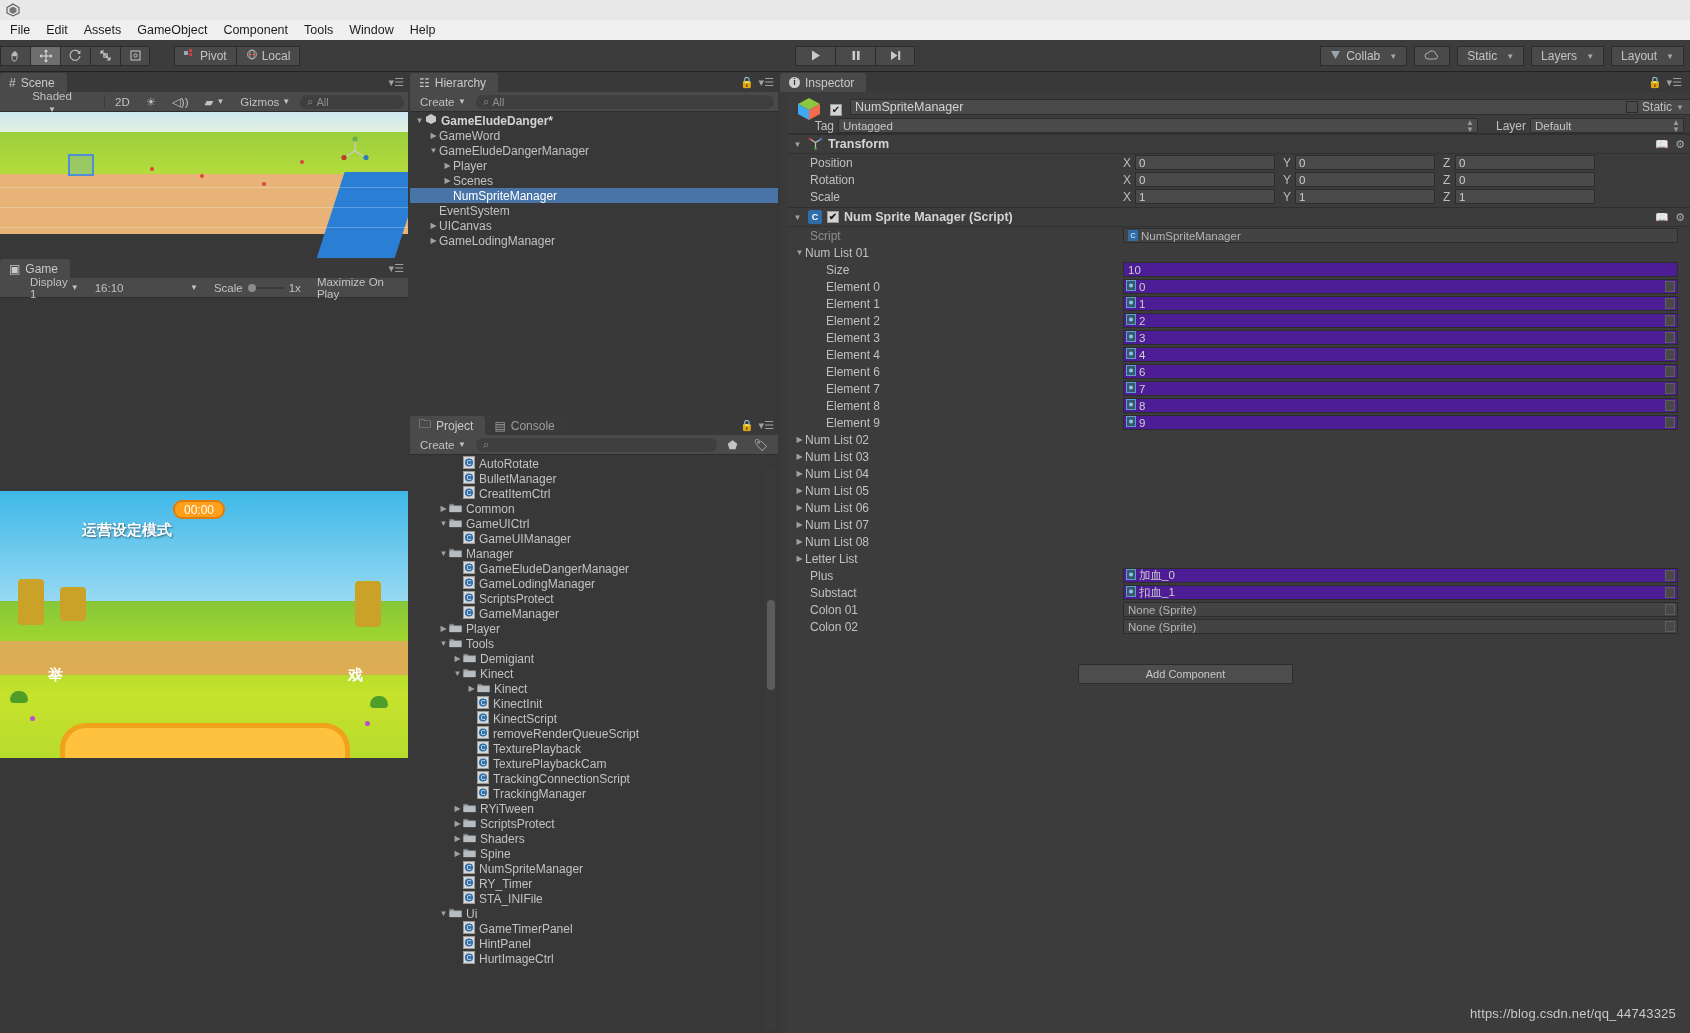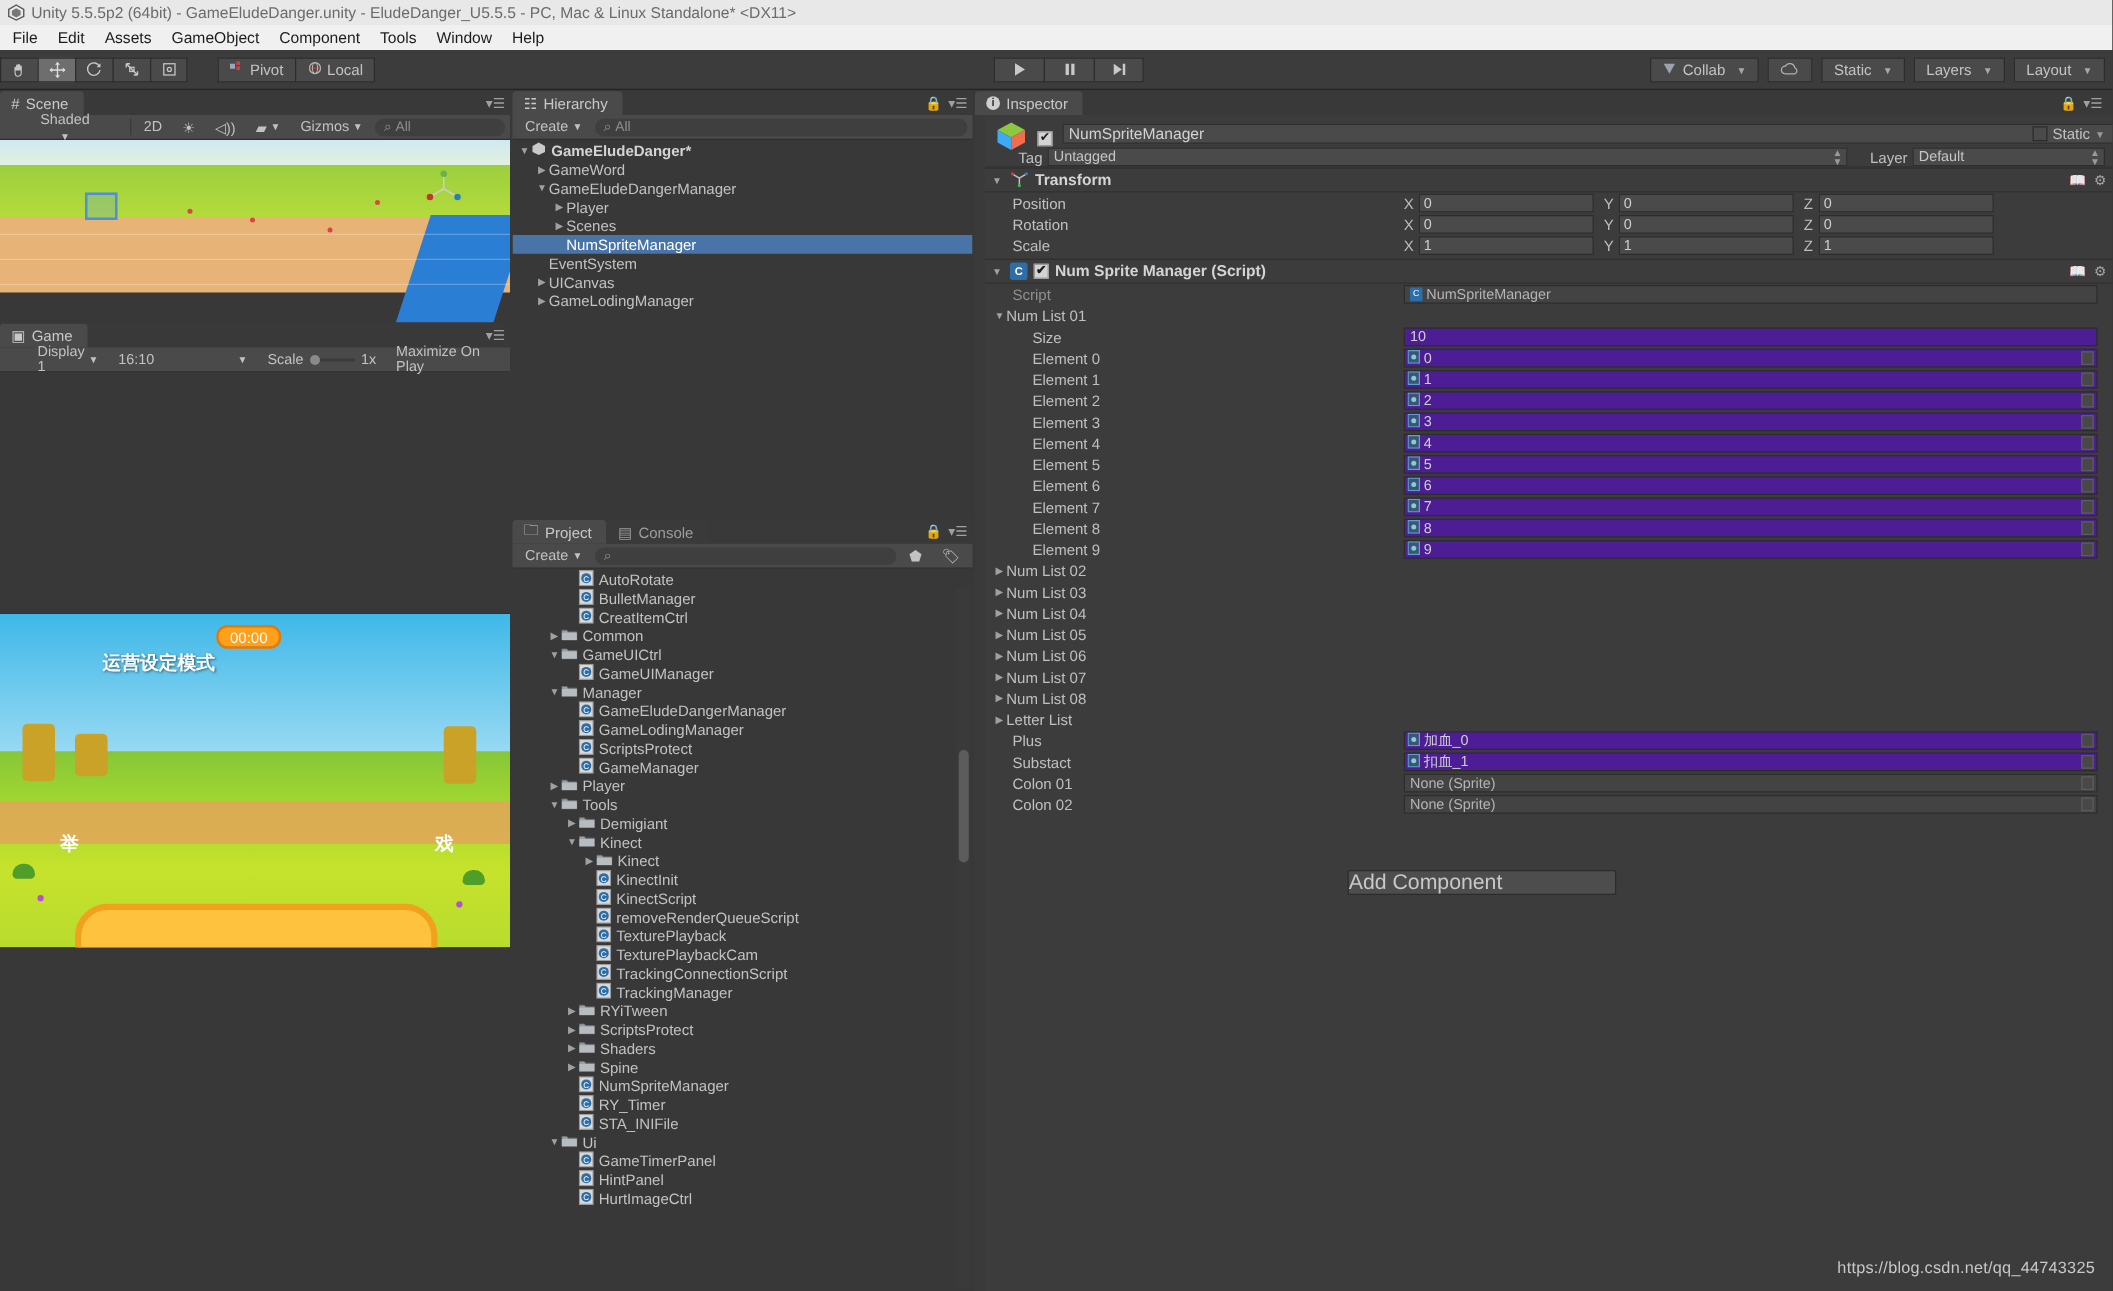--- a/index.html
+++ b/index.html
@@ -165,24 +165,24 @@
   }
   .objfield {
     position:absolute; left:335px; right:12px; height:15px; background:#4c1d95;
     border:1px solid #2c2c2c; color:#cfcfcf; font-size:11.5px;
     display:flex; align-items:center; padding-left:2px; gap:3px;
   }
   .objfield.none { background:#434343; color:#b4b4b4; padding-left:4px; }
   .obj-dot { flex:none; }
   .obj-pick { position:absolute; right:2px; width:10px; height:11px; border:1px solid #5d5d5d; background:#484848; }
   .add-comp {
-    position:absolute; left:290px; top:604px; width:215px; height:20px;
+    position:absolute; left:290px; top:572px; width:215px; height:20px;
     background:#4d4d4d; border:1px solid #2c2c2c; border-radius:2px;
-    display:flex; align-items:center; justify-content:flex-start;
-    color:#c8c8c8; font-size:17px;
+    display:flex; align-items:center; justify-content:center;
+    color:#c8c8c8; font-size:11px;
   }
 
   .vscroll { position:absolute; width:11px; background:#3a3a3a; }
   .vthumb { position:absolute; left:2px; width:8px; background:#5c5c5c; border-radius:4px; }
 
   .watermark {
     position:absolute; right:14px; bottom:12px;
     color:#c8c8c8; font-size:13px; letter-spacing:0.2px;
   }
 
@@ -223,21 +223,20 @@
 
 <div class="app">
 
   <div class="titlebar">
     <span class="u-logo">
       <svg width="14" height="14" viewBox="0 0 14 14">
           <polygon points="7,1 13,4.5 13,10 7,13 1,10 1,4.5" fill="none" stroke="#555" stroke-width="1.1"></polygon>
           <polygon points="7,3.5 10.5,5.6 10.5,9 7,11 3.5,9 3.5,5.6" fill="#777"></polygon>
         </svg>
     </span>
-    <span>Unity 5.5.5p2 (64bit) - GameEludeDanger.unity - EludeDanger_U5.5.5 - PC, Mac &amp; Linux Standalone* &lt;DX11&gt;</span>
   </div>
 
   <div class="menubar">
     <div class="mi">File</div>
     <div class="mi">Edit</div>
     <div class="mi">Assets</div>
     <div class="mi">GameObject</div>
     <div class="mi">Component</div>
     <div class="mi">Tools</div>
     <div class="mi">Window</div>
@@ -1107,31 +1106,20 @@
             <span class="objfield">
               <span class="obj-dot"><svg width="10" height="11" viewBox="0 0 10 11">
                   <rect x="0.5" y="0.5" width="9" height="10" fill="#3a5770" stroke="#5f9fd0"></rect>
                   <circle cx="5" cy="5.5" r="2" fill="#8fc4e8"></circle>
                 </svg></span>
               <span class="ev">4</span>
               <span class="obj-pick"></span>
             </span>
           </div>
           <div class="irow">
-            <span class="lbl" style="padding-left:38px;">Element 5</span>
-            <span class="objfield">
-              <span class="obj-dot"><svg width="10" height="11" viewBox="0 0 10 11">
-                  <rect x="0.5" y="0.5" width="9" height="10" fill="#3a5770" stroke="#5f9fd0"></rect>
-                  <circle cx="5" cy="5.5" r="2" fill="#8fc4e8"></circle>
-                </svg></span>
-              <span class="ev">5</span>
-              <span class="obj-pick"></span>
-            </span>
-          </div>
-          <div class="irow">
             <span class="lbl" style="padding-left:38px;">Element 6</span>
             <span class="objfield">
               <span class="obj-dot"><svg width="10" height="11" viewBox="0 0 10 11">
                   <rect x="0.5" y="0.5" width="9" height="10" fill="#3a5770" stroke="#5f9fd0"></rect>
                   <circle cx="5" cy="5.5" r="2" fill="#8fc4e8"></circle>
                 </svg></span>
               <span class="ev">6</span>
               <span class="obj-pick"></span>
             </span>
           </div>

